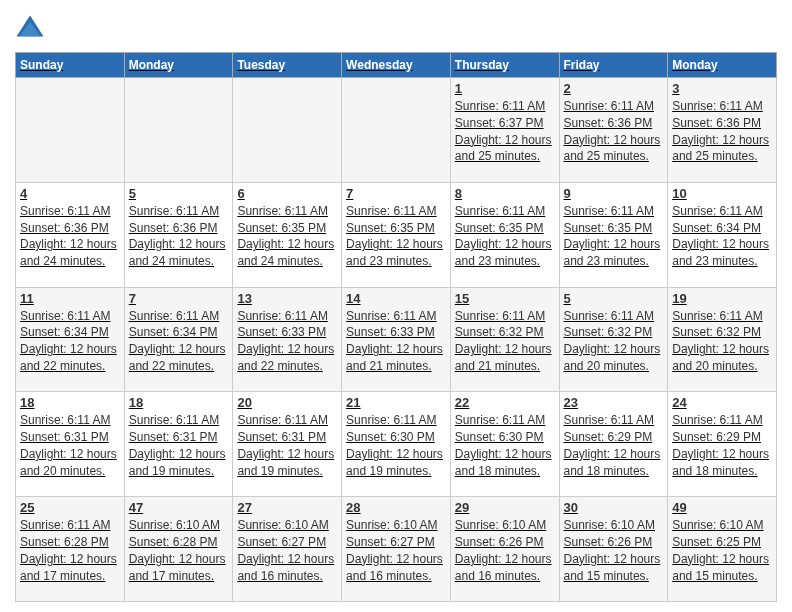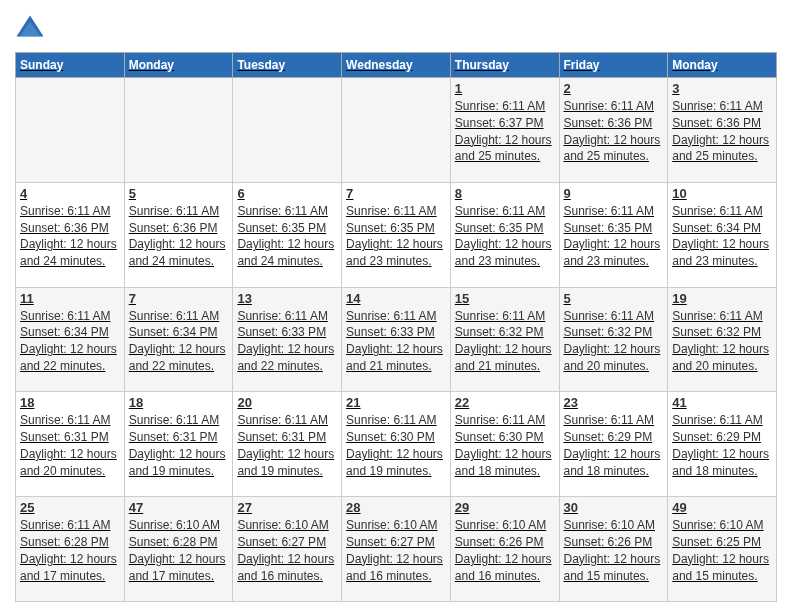--- a/index.html
+++ b/index.html
@@ -309,21 +309,21 @@
 and 18 minutes.</div>
           </td>
           <td>
             <span class="day-num">23</span>
             <div class="day-info" style="white-space: pre-line;">Sunrise: 6:11 AM
 Sunset: 6:29 PM
 Daylight: 12 hours
 and 18 minutes.</div>
           </td>
           <td>
-            <span class="day-num">41</span>
+            <span class="day-num">24</span>
             <div class="day-info" style="white-space: pre-line;">Sunrise: 6:11 AM
 Sunset: 6:29 PM
 Daylight: 12 hours
 and 18 minutes.</div>
           </td>
         </tr>
         <tr>
           <td>
             <span class="day-num">25</span>
             <div class="day-info" style="white-space: pre-line;">Sunrise: 6:11 AM

